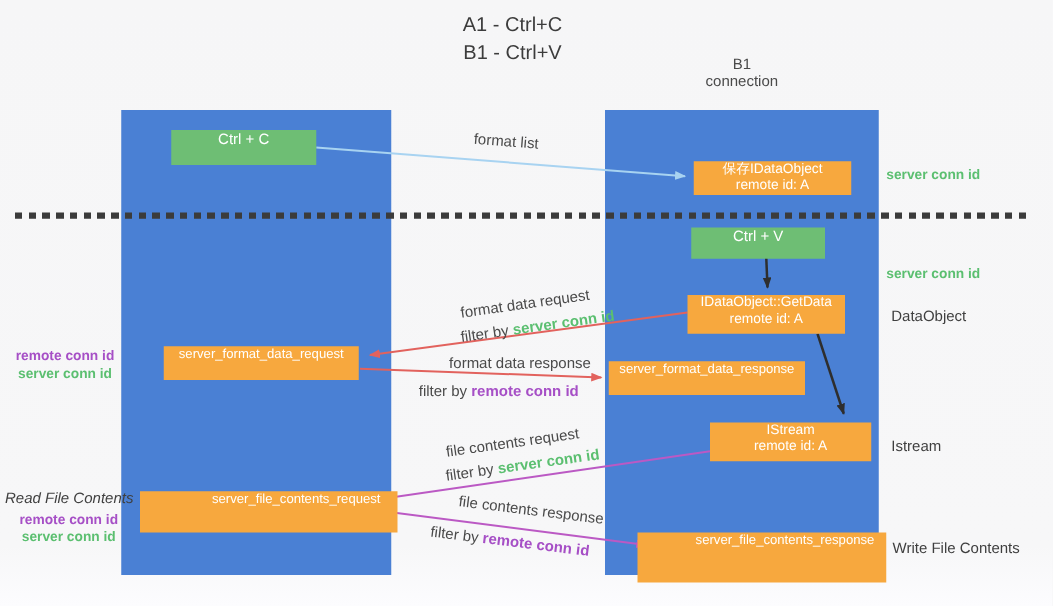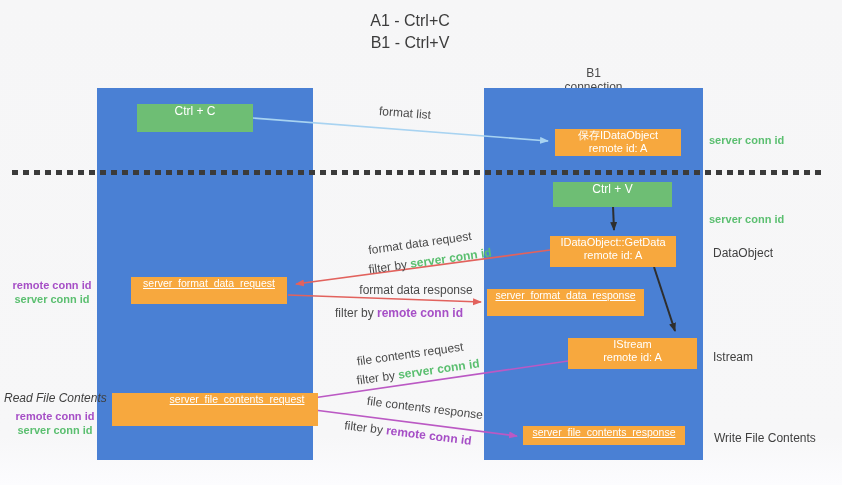--- a/index.html
+++ b/index.html
@@ -15,21 +15,21 @@
   .divider{
     left:12px;top:170px;width:811px;height:5px;
     background:repeating-linear-gradient(90deg,#3b3b3b 0 6px,transparent 6px 11px);
   }
   .node{
     display:flex;flex-direction:column;align-items:center;justify-content:flex-start;
     color:#fff;text-align:center;white-space:nowrap;
   }
   .green-node{background:#6ebe74;font-size:12px;}
   .orange-node{background:#f7a83e;font-size:11px;line-height:13px;}
-  .orange-node.single{font-size:10.5px;text-decoration:underline;}
+  .orange-node.single{font-size:10.5px;}
   .lbl{white-space:nowrap;font-size:12px;color:#4a4a4a;transform:translate(-50%,-50%);}
   .rot-n8{transform:translate(-50%,-50%) rotate(-8deg);}
   .rot-p7{transform:translate(-50%,-50%) rotate(7deg);}
   .rot-p4{transform:translate(-50%,-50%) rotate(4.5deg);}
   .green-t{color:#5bbf70;font-weight:bold;}
   .purple-t{color:#a64fc6;font-weight:bold;}
   .side{font-size:12px;color:#3f3f3f;white-space:nowrap;}
   .side-sm{font-size:11px;line-height:14px;white-space:nowrap;}
   .side-block{text-align:center;}
   svg.overlay{position:absolute;left:0;top:0;pointer-events:none;}
@@ -41,21 +41,21 @@
 
   <div class="abs title">
     <div>A1 - Ctrl+C</div>
     <div>B1 - Ctrl+V</div>
   </div>
 
   <div class="abs col-header" style="left:97px;top:58px;width:216px;margin-top:32px;">
     <div>A1</div>
     <div>remote</div>
   </div>
-  <div class="abs col-header" style="left:484px;top:66px;width:219px;">
+  <div class="abs col-header" style="left:484px;top:44px;width:219px;">
     <div>B1</div>
     <div>connection</div>
   </div>
 
   <div class="abs column" style="left:97px;top:88px;width:216px;height:372px;"></div>
   <div class="abs column" style="left:484px;top:88px;width:219px;height:372px;"></div>
 
   <div class="abs divider"></div>
 
   <svg class="overlay" width="842" height="485" viewBox="0 0 842 485">
@@ -84,21 +84,21 @@
 
   <div class="abs node green-node" style="left:137px;top:104px;width:116px;height:28px;">
     <div>Ctrl + C</div>
   </div>
 
   <div class="abs node orange-node" style="left:555px;top:129px;width:126px;height:27px;">
     <div>保存IDataObject</div>
     <div>remote id: A</div>
   </div>
 
-  <div class="abs node green-node" style="left:553px;top:182px;width:119px;height:25px;">
+  <div class="abs node green-node" style="left:553px;top:182px;width:107px;height:25px;">
     <div>Ctrl + V</div>
   </div>
 
   <div class="abs node orange-node" style="left:550px;top:236px;width:126px;height:31px;">
     <div>IDataObject::GetData</div>
     <div>remote id: A</div>
   </div>
 
   <div class="abs node orange-node single" style="left:131px;top:277px;width:156px;height:27px;">
     <div>server_format_data_request</div>
@@ -110,21 +110,21 @@
 
   <div class="abs node orange-node" style="left:568px;top:338px;width:129px;height:31px;">
     <div>IStream</div>
     <div>remote id: A</div>
   </div>
 
   <div class="abs node orange-node single" style="left:112px;top:393px;width:162px;height:33px;padding-left:44px;">
     <div>server_file_contents_request</div>
   </div>
 
-  <div class="abs node orange-node single" style="left:523px;top:426px;width:162px;height:19px;">
+  <div class="abs node orange-node single" style="left:510px;top:426px;width:162px;height:40px;padding-left:37px;">
     <div>server_file_contents_response</div>
   </div>
 
   <div class="abs lbl rot-p4" style="left:405px;top:113px;">format list</div>
 
   <div class="abs lbl rot-n8" style="left:420px;top:243px;">format data request</div>
   <div class="abs lbl rot-n8" style="left:430px;top:261px;">
     <span>filter by</span>
     <span class="green-t">server conn id</span>
   </div>

